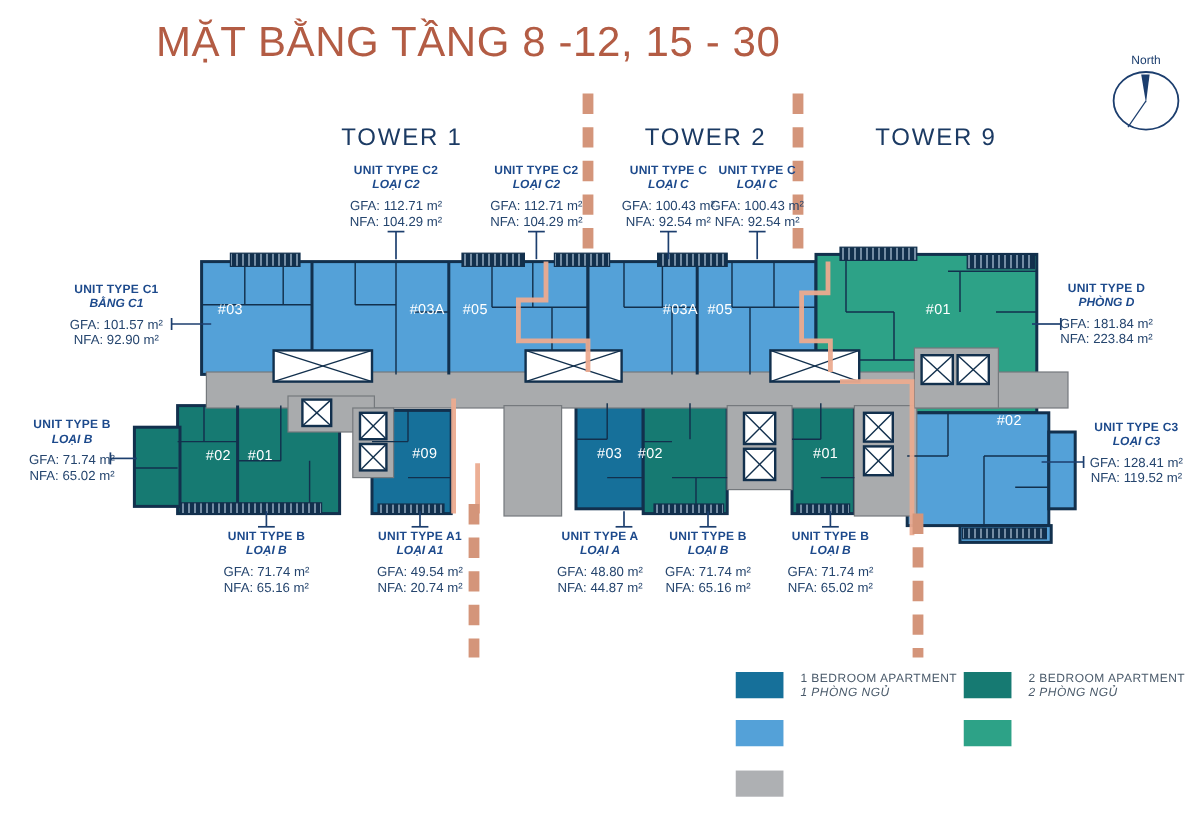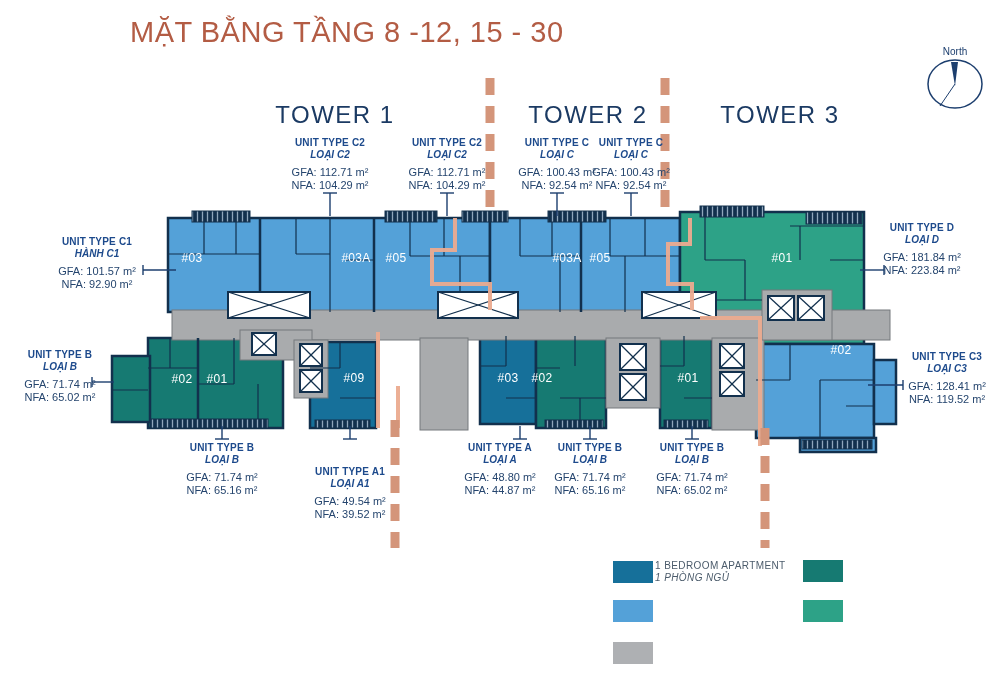--- a/index.html
+++ b/index.html
@@ -1,31 +1,31 @@
 <!DOCTYPE html>
 <html><head>
 <meta charset="utf-8">
 <style>
   html,body{margin:0;padding:0;background:#ffffff;}
   body{width:1000px;height:684px;position:relative;overflow:hidden;
        font-family:"Liberation Sans","DejaVu Sans",sans-serif;}
   #plan-svg{position:absolute;left:0;top:0;}
-  .page-title{position:absolute;left:130px;top:16px;font-size:29px;color:#b35c44;
+  .page-title{position:absolute;left:130px;top:16px;font-size:35px;color:#b35c44;
               letter-spacing:.5px;white-space:nowrap;}
-  .tower-label{position:absolute;transform:translate(-50%,-50%);font-size:24px;
+  .tower-label{position:absolute;transform:translate(-50%,-50%);font-size:20px;
                color:#1b3a63;letter-spacing:1.5px;white-space:nowrap;}
   .north-label{position:absolute;transform:translate(-50%,-50%);font-size:10px;color:#1c3e6e;}
   .ann{position:absolute;transform:translateX(-50%);width:140px;text-align:center;}
   .ann-type{font-size:10px;font-weight:bold;color:#1d4a8c;letter-spacing:.2px;line-height:12px;}
   .ann-loai{font-size:10px;font-weight:bold;font-style:italic;color:#1d4a8c;line-height:12px;}
   .ann-val{font-size:11px;color:#25456e;line-height:13px;text-align:center;}
   .ann-val:nth-of-type(3){margin-top:5px;}
   .unit-num{position:absolute;transform:translate(-50%,-50%);font-size:12px;font-weight:normal;
             color:#ffffff;white-space:nowrap;letter-spacing:.3px;}
-  .leg{position:absolute;display:flex;gap:2px;align-items:center;}
+  .leg{position:absolute;display:flex;gap:14px;align-items:flex-start;}
   .sw{width:40px;height:22px;display:block;outline:1px solid rgba(255,255,255,.6);}
   .lt{display:flex;flex-direction:column;font-size:10px;color:#4b5b6b;
       letter-spacing:.4px;line-height:12px;white-space:nowrap;}
   .lt em{font-style:italic;}
 </style>
 </head>
 <body>
 
 <svg id="plan-svg" width="1000" height="684" viewBox="0 0 1000 684">
   <defs>
@@ -177,21 +177,21 @@
     <polygon points="951,62 958,62 955,86" fill="#1c3e6e" stroke="none"></polygon>
     <line x1="955" y1="84" x2="940" y2="106" stroke-width="1"></line>
   </g>
 </svg>
 
 <div class="page-title">MẶT BẰNG TẦNG 8 -12, 15 - 30</div>
 <div class="north-label" style="left:955px;top:51px">North</div>
 
 <div class="tower-label" style="left:335px;top:115px">TOWER 1</div>
 <div class="tower-label" style="left:588px;top:115px">TOWER 2</div>
-<div class="tower-label" style="left:780px;top:115px">TOWER 3</div>
+<div class="tower-label" style="left:780px;top:115px">TOWER 9</div>
 
 <div class="ann" style="left:330px;top:137px">
   <div class="ann-type">UNIT TYPE C2</div>
   <div class="ann-loai">LOẠI C2</div>
   <div class="ann-val">GFA: 112.71 m²</div>
   <div class="ann-val">NFA: 104.29 m²</div>
 </div>
 <div class="ann" style="left:447px;top:137px">
   <div class="ann-type">UNIT TYPE C2</div>
   <div class="ann-loai">LOẠI C2</div>
@@ -206,55 +206,55 @@
 </div>
 <div class="ann" style="left:631px;top:137px">
   <div class="ann-type">UNIT TYPE C</div>
   <div class="ann-loai">LOẠI C</div>
   <div class="ann-val">GFA: 100.43 m²</div>
   <div class="ann-val">NFA: 92.54 m²</div>
 </div>
 
 <div class="ann" style="left:97px;top:236px">
   <div class="ann-type">UNIT TYPE C1</div>
-  <div class="ann-loai">HÀNH C1</div>
+  <div class="ann-loai">BẰNG C1</div>
   <div class="ann-val">GFA: 101.57 m²</div>
   <div class="ann-val">NFA: 92.90 m²</div>
 </div>
 <div class="ann" style="left:60px;top:349px">
   <div class="ann-type">UNIT TYPE B</div>
   <div class="ann-loai">LOẠI B</div>
   <div class="ann-val">GFA: 71.74 m²</div>
   <div class="ann-val">NFA: 65.02 m²</div>
 </div>
 
-<div class="ann" style="left:922px;top:222px">
+<div class="ann" style="left:922px;top:235px">
   <div class="ann-type">UNIT TYPE D</div>
-  <div class="ann-loai">LOẠI D</div>
+  <div class="ann-loai">PHÒNG D</div>
   <div class="ann-val">GFA: 181.84 m²</div>
   <div class="ann-val">NFA: 223.84 m²</div>
 </div>
 <div class="ann" style="left:947px;top:351px">
   <div class="ann-type">UNIT TYPE C3</div>
   <div class="ann-loai">LOẠI C3</div>
   <div class="ann-val">GFA: 128.41 m²</div>
   <div class="ann-val">NFA: 119.52 m²</div>
 </div>
 
 <div class="ann" style="left:222px;top:442px">
   <div class="ann-type">UNIT TYPE B</div>
   <div class="ann-loai">LOẠI B</div>
   <div class="ann-val">GFA: 71.74 m²</div>
   <div class="ann-val">NFA: 65.16 m²</div>
 </div>
-<div class="ann" style="left:350px;top:466px">
+<div class="ann" style="left:350px;top:442px">
   <div class="ann-type">UNIT TYPE A1</div>
   <div class="ann-loai">LOẠI A1</div>
   <div class="ann-val">GFA: 49.54 m²</div>
-  <div class="ann-val">NFA: 39.52 m²</div>
+  <div class="ann-val">NFA: 20.74 m²</div>
 </div>
 <div class="ann" style="left:500px;top:442px">
   <div class="ann-type">UNIT TYPE A</div>
   <div class="ann-loai">LOẠI A</div>
   <div class="ann-val">GFA: 48.80 m²</div>
   <div class="ann-val">NFA: 44.87 m²</div>
 </div>
 <div class="ann" style="left:590px;top:442px">
   <div class="ann-type">UNIT TYPE B</div>
   <div class="ann-loai">LOẠI B</div>
@@ -284,20 +284,24 @@
 
 <div class="leg" style="left:613px;top:560px">
   <span class="sw" style="background: rgb(22, 112, 154);"></span>
   <span class="lt">
       <span>1 BEDROOM APARTMENT</span>
       <em>1 PHÒNG NGỦ</em>
     </span>
 </div>
 <div class="leg" style="left:803px;top:560px">
   <span class="sw" style="background: rgb(22, 122, 114);"></span>
+  <span class="lt">
+      <span>2 BEDROOM APARTMENT</span>
+      <em>2 PHÒNG NGỦ</em>
+    </span>
 </div>
 <div class="leg" style="left:613px;top:600px">
   <span class="sw" style="background: rgb(84, 161, 216);"></span>
 </div>
 <div class="leg" style="left:803px;top:600px">
   <span class="sw" style="background: rgb(45, 162, 135);"></span>
 </div>
 <div class="leg" style="left:613px;top:642px">
   <span class="sw" style="background: rgb(174, 176, 179);"></span>
 </div>

